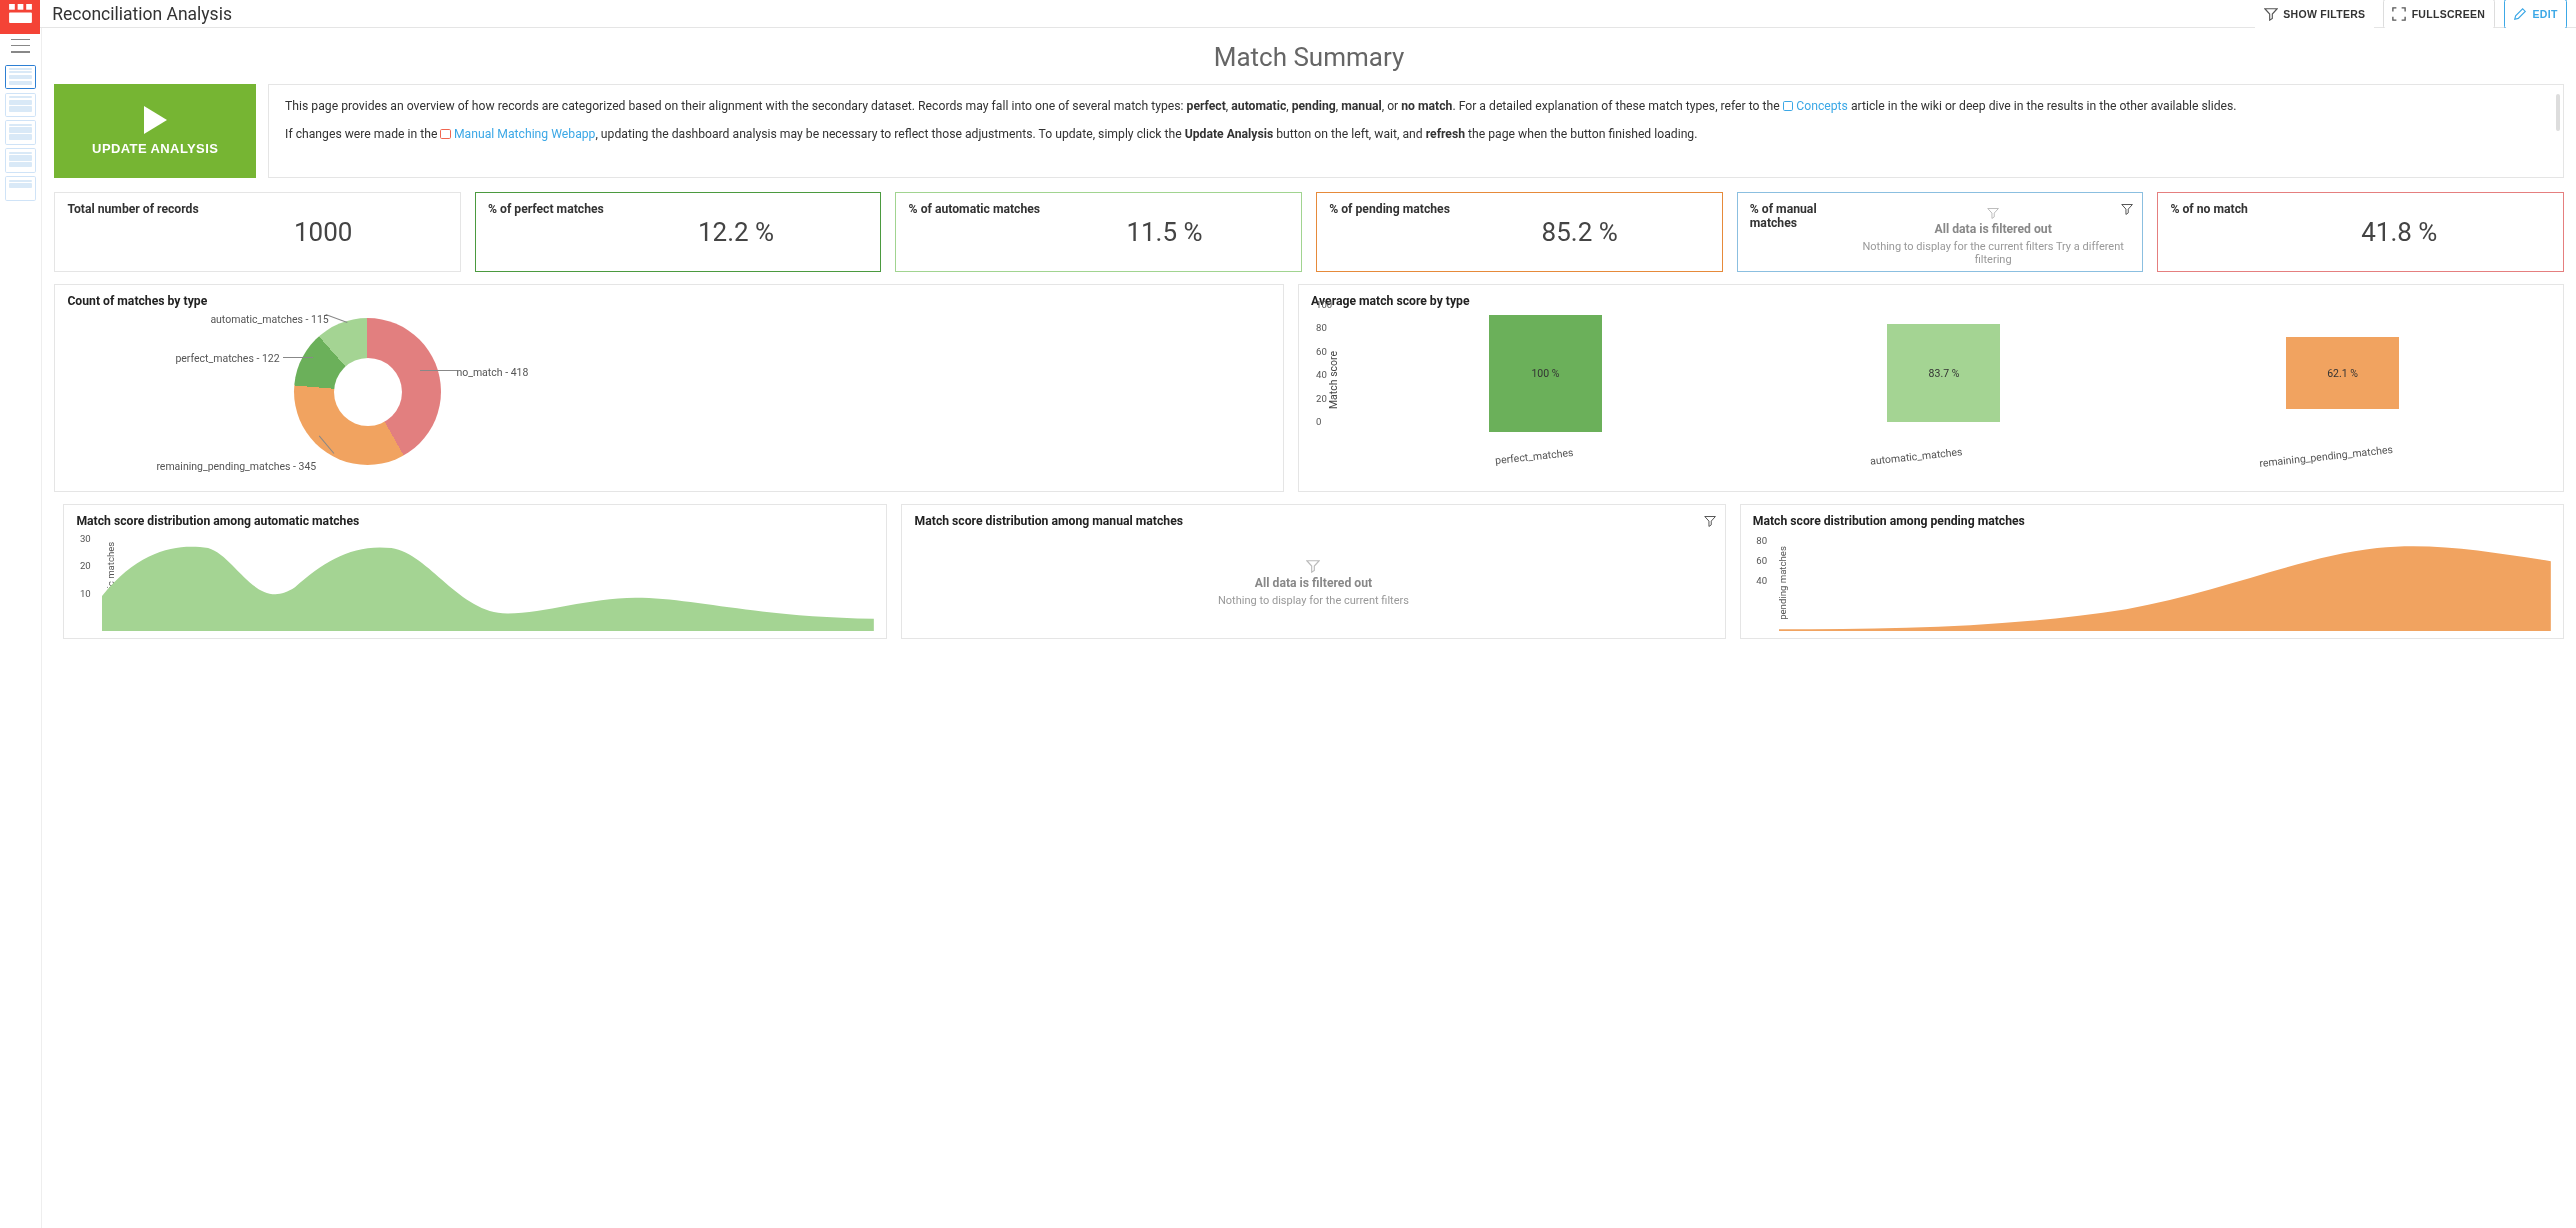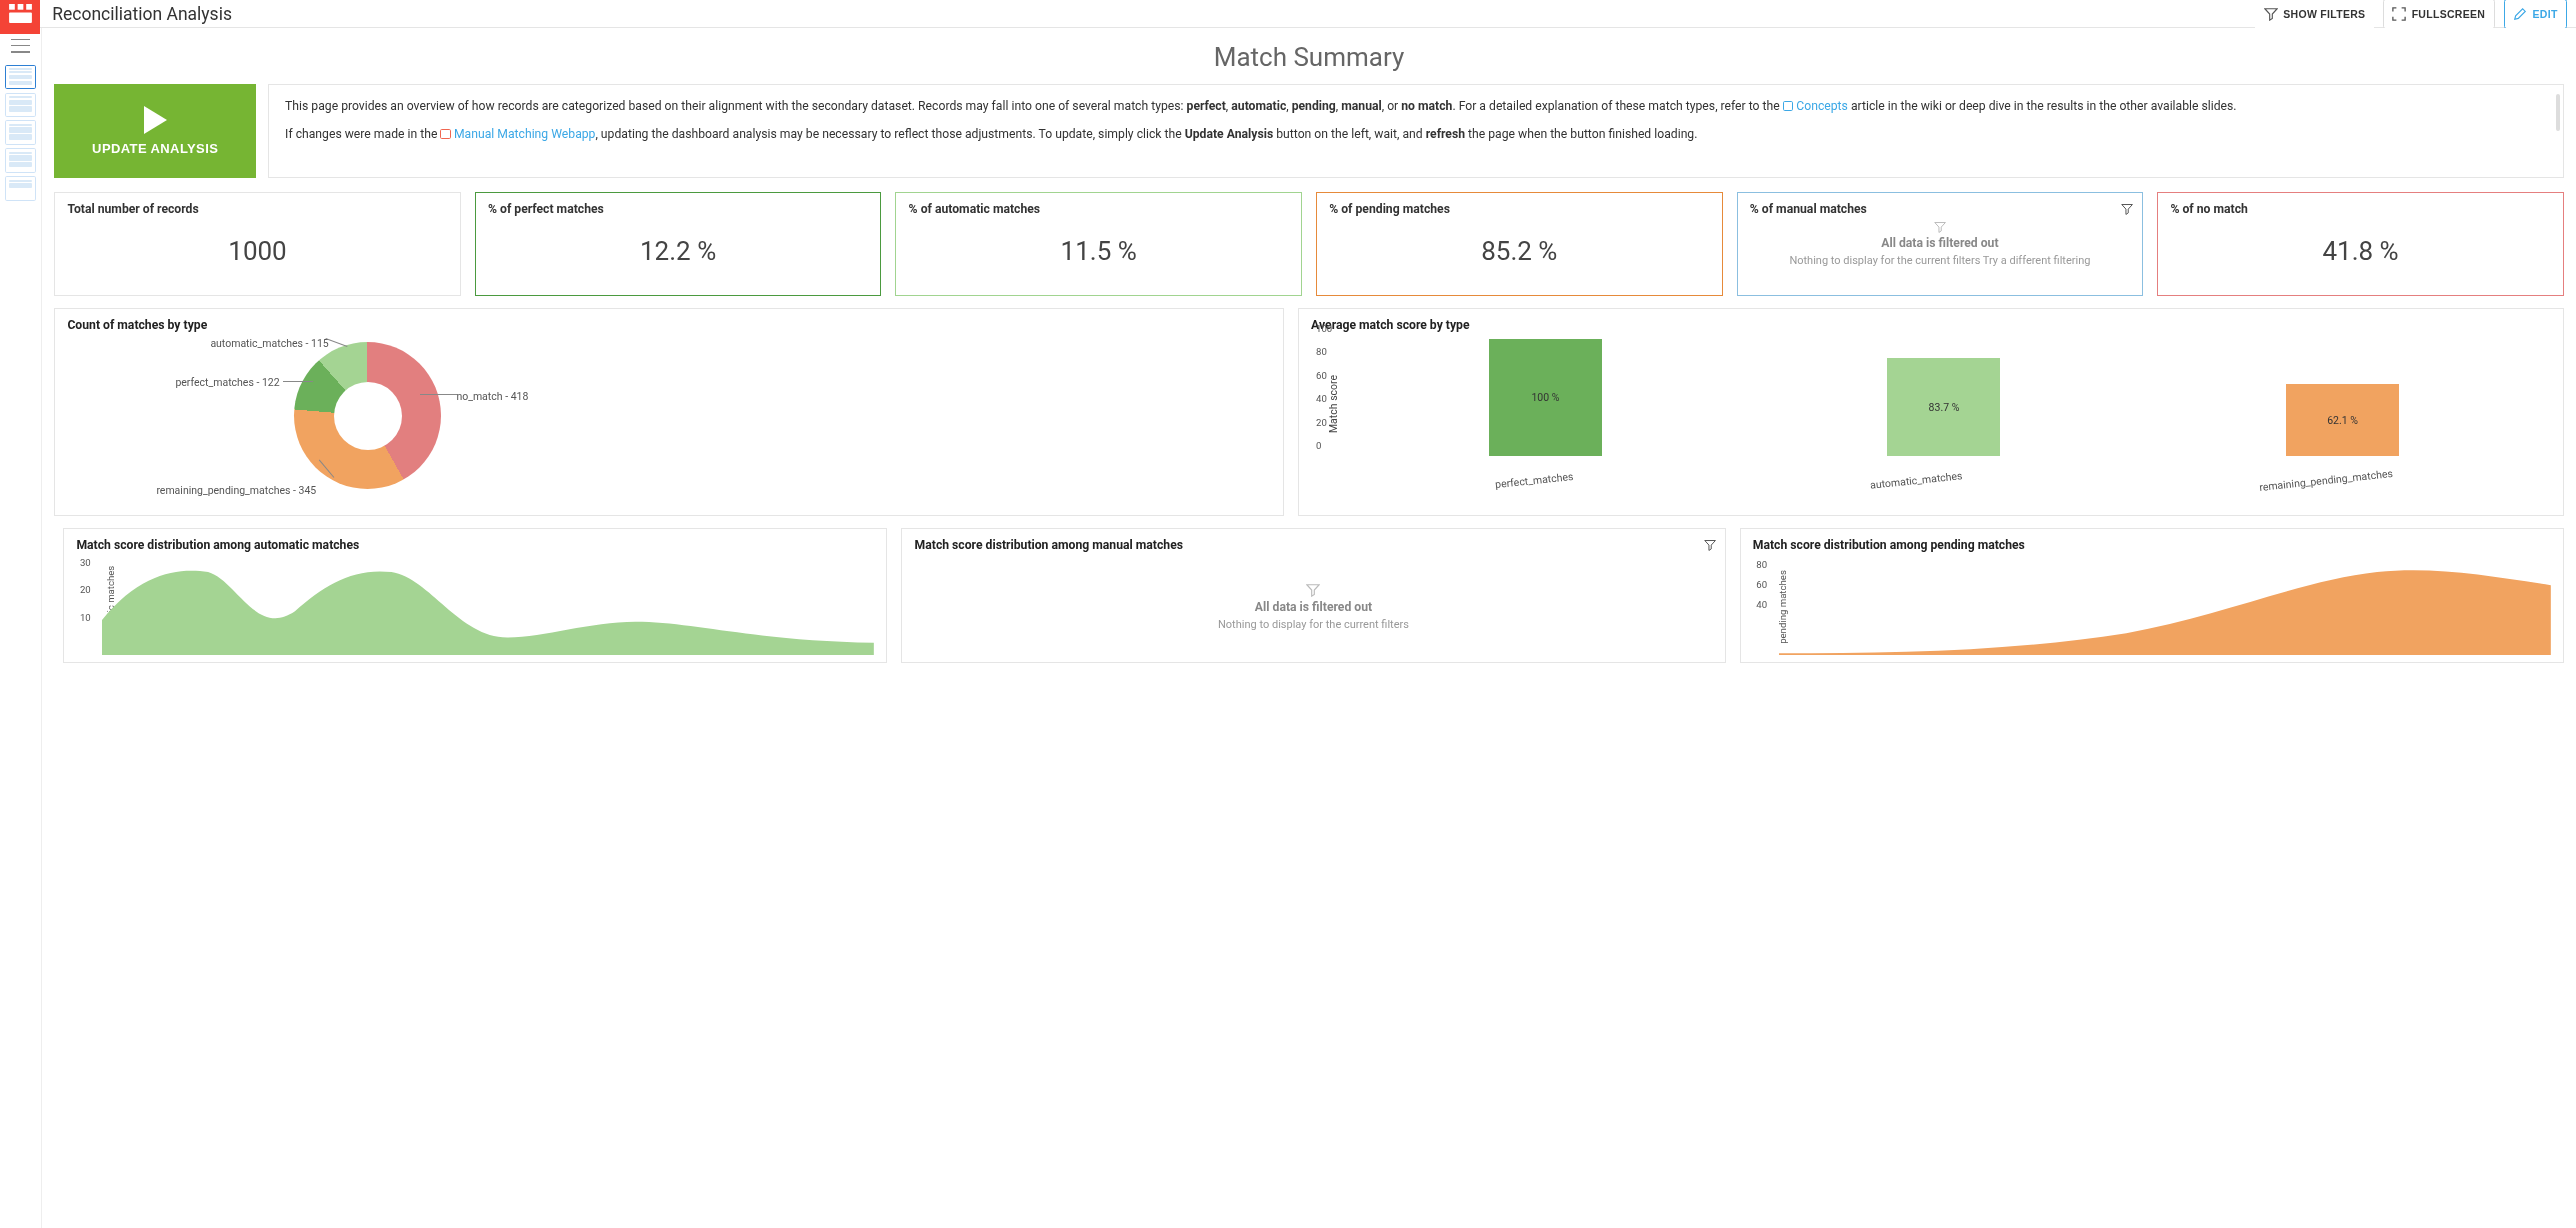--- a/index.html
+++ b/index.html
@@ -36,21 +36,21 @@
 .update-btn .play{width:0;height:0;border-left:23px solid #fff;border-top:14px solid transparent;border-bottom:14px solid transparent;}
 .update-btn .lbl{font-size:13px;font-weight:700;letter-spacing:0.4px;}
 .desc-box{flex:1;border:0.9px solid #e5e5e5;padding:12.2px 15.7px;font-size:12.2px;line-height:1.6;color:#333;overflow:auto;position:relative;}
 .desc-box .scrollbar{position:absolute;right:2.6px;top:8.7px;width:4.4px;height:40%;background:#ddd;border-radius:2.6px;}
 .link{color:#3ca8e6;cursor:pointer;}
 .wiki-ico{display:inline-block;width:10.5px;height:10.5px;border:0.9px solid #3ca8e6;border-radius:1.7px;vertical-align:-0.9px;}
 .mm-ico{display:inline-block;width:10.5px;height:10.5px;border:0.9px solid #f06650;border-radius:1.7px;vertical-align:-0.9px;}
 
 
 .stats{display:flex;gap:14px;margin-top:14px;}
-.stat{flex:1;border:0.9px solid #e5e5e5;padding:8.7px 12.2px;height:104px;display:flex;flex-direction:column;position:relative;}
+.stat{flex:1;border:0.9px solid #e5e5e5;padding:8.7px 12.2px;height:80px;display:flex;flex-direction:row;position:relative;}
 .stat .label{font-size:12.2px;font-weight:700;color:#333;}
 .stat .val{flex:1;display:flex;align-items:center;justify-content:center;font-size:26px;color:#444;}
 .stat.green{border:1.7px solid #4b9a3f;}
 .stat.lightgreen{border:1.7px solid #a1d490;}
 .stat.orange{border:1.7px solid #e68a3a;}
 .stat.blue{border:1.7px solid #8bbfe0;}
 .stat.red{border:1.7px solid #e57f7f;}
 .filter-ico{position:absolute;top:8.7px;right:8.7px;}
 .filtered-msg{text-align:center;color:#999;font-size:12.2px;padding-top:5.2px;}
 .filtered-msg .h{font-weight:700;color:#888;margin-bottom:3.5px;}
@@ -67,21 +67,21 @@
 .donut-area{position:relative;height:166px;}
 .donut{position:absolute;left:227px;top:3.5px;width:147px;height:147px;border-radius:50%;background:conic-gradient(#e27f7f 0deg 150.5deg,#f1a360 150.5deg 274.7deg,#6bb05a 274.7deg 318.6deg,#a4d493 318.6deg 360deg);}
 .donut::after{content:"";position:absolute;left:50%;top:50%;width:68px;height:68px;background:#fff;border-radius:50%;transform:translate(-50%,-50%);}
 .dlabel{position:absolute;font-size:10.5px;color:#555;white-space:nowrap;}
 .dline{position:absolute;background:#888;height:0.9px;}
 
 
 .bar-area{position:relative;height:131px;width:100%;}
 .bar-grid{position:absolute;left:35px;right:8.7px;top:0;bottom:14px;}
 .tick{position:absolute;left:-30px;font-size:9.6px;color:#555;transform:translateY(-50%);}
-.bars{position:absolute;left:35px;right:8.7px;top:0;bottom:14px;display:flex;align-items:flex-end;justify-content:space-around;}
+.bars{position:absolute;left:35px;right:8.7px;top:0;bottom:14px;display:flex;align-items:center;justify-content:space-around;}
 .bar{width:113px;position:relative;}
 .bar .fill{width:100%;}
 .bar .barlabel{position:absolute;top:50%;left:50%;transform:translate(-50%,-50%);font-size:10.5px;color:#333;}
 .cat-labels{position:absolute;left:35px;right:8.7px;bottom:-17.5px;display:flex;justify-content:space-around;font-size:10.5px;color:#555;}
 .cat-labels span{transform:rotate(-6deg);}
 .ylabel{position:absolute;left:-7px;top:50%;transform:translateY(-50%) rotate(-90deg);font-size:10.5px;color:#444;transform-origin:center;}
 
 
 .row3{display:flex;gap:14px;margin-top:12.2px;margin-left:9px;}
 .row3 .card{flex:1;height:135px;overflow:hidden;}

